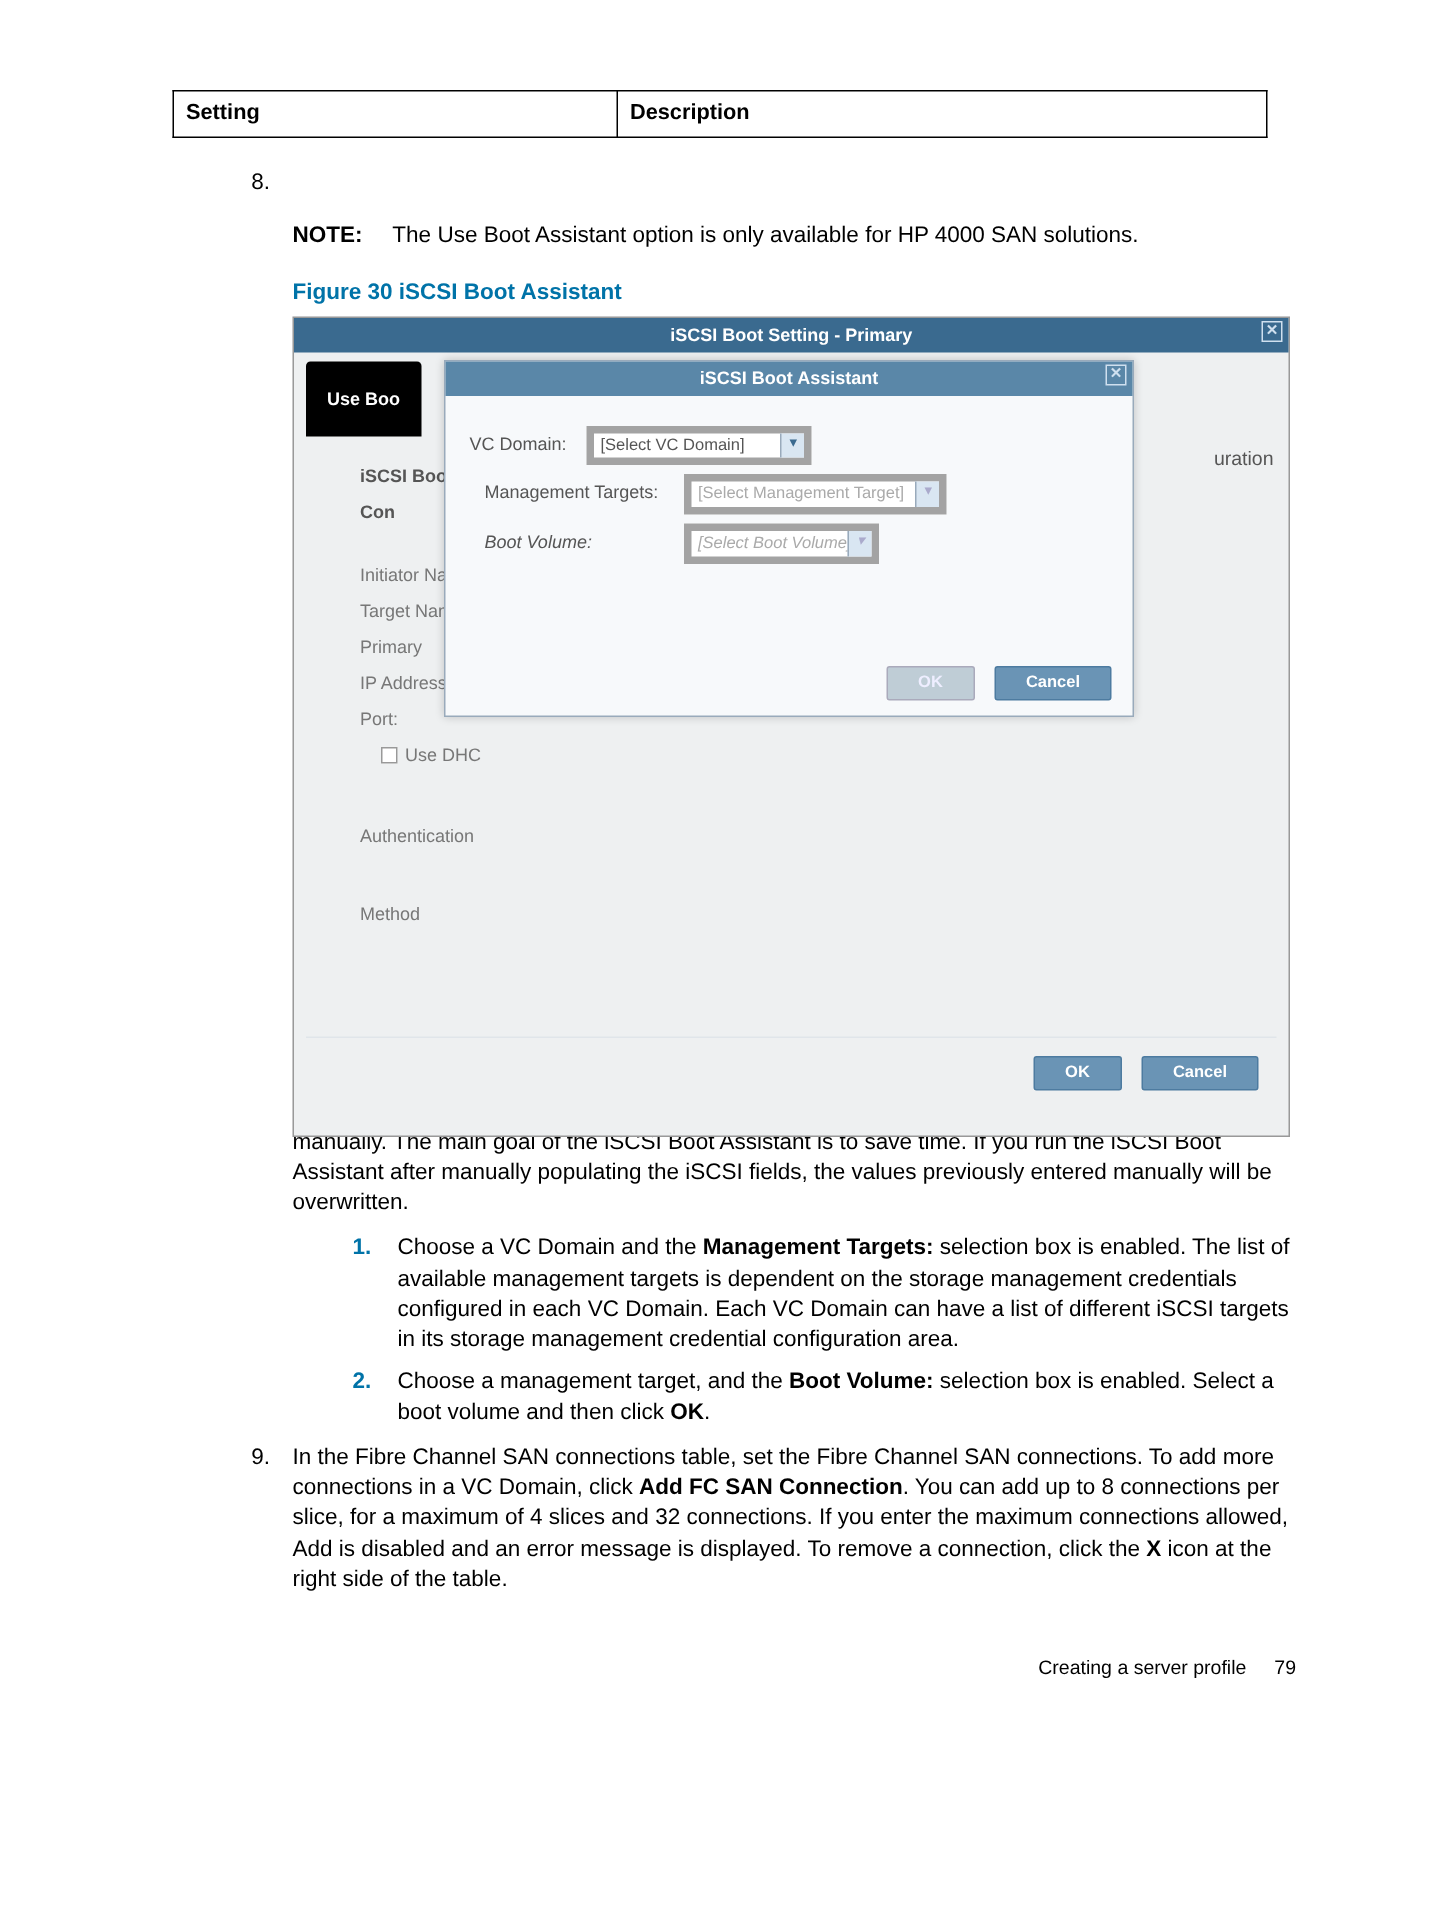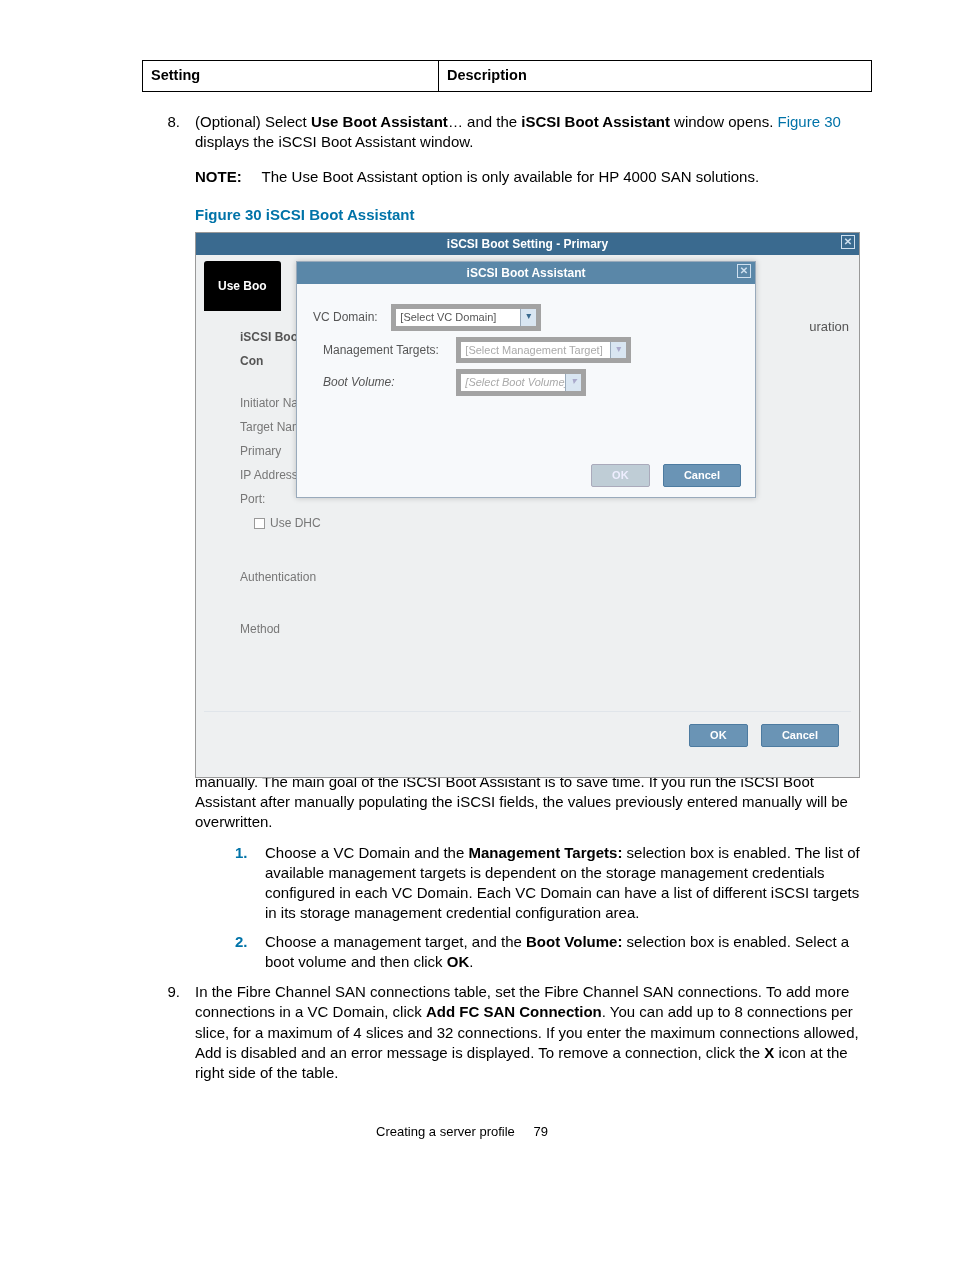--- a/index.html
+++ b/index.html
@@ -8,21 +8,21 @@
     font-size: 15px;
     color: #000;
     margin: 0;
     padding: 60px 60px 40px 60px;
     width: 954px;
     line-height: 1.35;
   }
   table.settings {
     border-collapse: collapse;
     width: 730px;
-    margin-left: 82px;
+    margin-left: 55px;
     margin-bottom: 20px;
   }
   table.settings th, table.settings td {
     border: 1px solid #000;
     padding: 5px 8px;
     text-align: left;
     vertical-align: top;
     font-size: 14.5px;
   }
   table.settings th { font-weight: bold; }
@@ -143,41 +143,38 @@
   .left-labels .hdr { font-weight:bold; color:#555; }
   .cb { display:inline-block;width:11px;height:11px;border:1px solid #999;background:#fff;margin-right:5px;vertical-align:middle; }
   .auth-block { margin-top:30px; }
   .right-frag { position:absolute; right:10px; top:85px; color:#555; font-size:13px; }
   .outer-sep { border-top:1px solid #e0e5ea; margin:0 8px; }
   .outer-actions { text-align:right; padding:12px 20px 10px 0; }
   .sub-item { display:flex; margin:8px 0; }
   .sub-item .snum { width:30px; color:#0073a8; font-weight:bold; flex-shrink:0; text-align:left;}
   .sub-item .sbody { flex:1; }
 
-  .footer { text-align:center; font-size:13px; margin-top:40px; padding-right:30px; }
+  .footer { text-align:right; font-size:13px; margin-top:40px; padding-right:30px; }
   .footer .pno { margin-left:15px; }
   .screenshot-wrap { position:relative; height:510px; }
 </style>
 </head>
 <body>
 
 <table class="settings">
   <tbody>
       <tr>
     <th>Setting</th>
     <th>Description</th>
   </tr>
 </tbody>
   </table>
 
 <div class="step">
   <div class="num" style="margin-left:90px;">8.</div>
-  <div class="body">
-    <span>(Optional) Select </span><b>Use Boot Assistant</b><span>… and the </span><b>iSCSI Boot Assistant</b><span> window opens. </span><span class="link">Figure 30</span><span> displays the iSCSI Boot Assistant window.</span>
-  </div>
 </div>
 
 <div class="note-row">
   <span class="note-label">NOTE:</span>
   <span>The Use Boot Assistant option is only available for HP 4000 SAN solutions.</span>
 </div>
 
 <div class="fig-caption">Figure 30 iSCSI Boot Assistant</div>
 
 <div class="screenshot-wrap">

